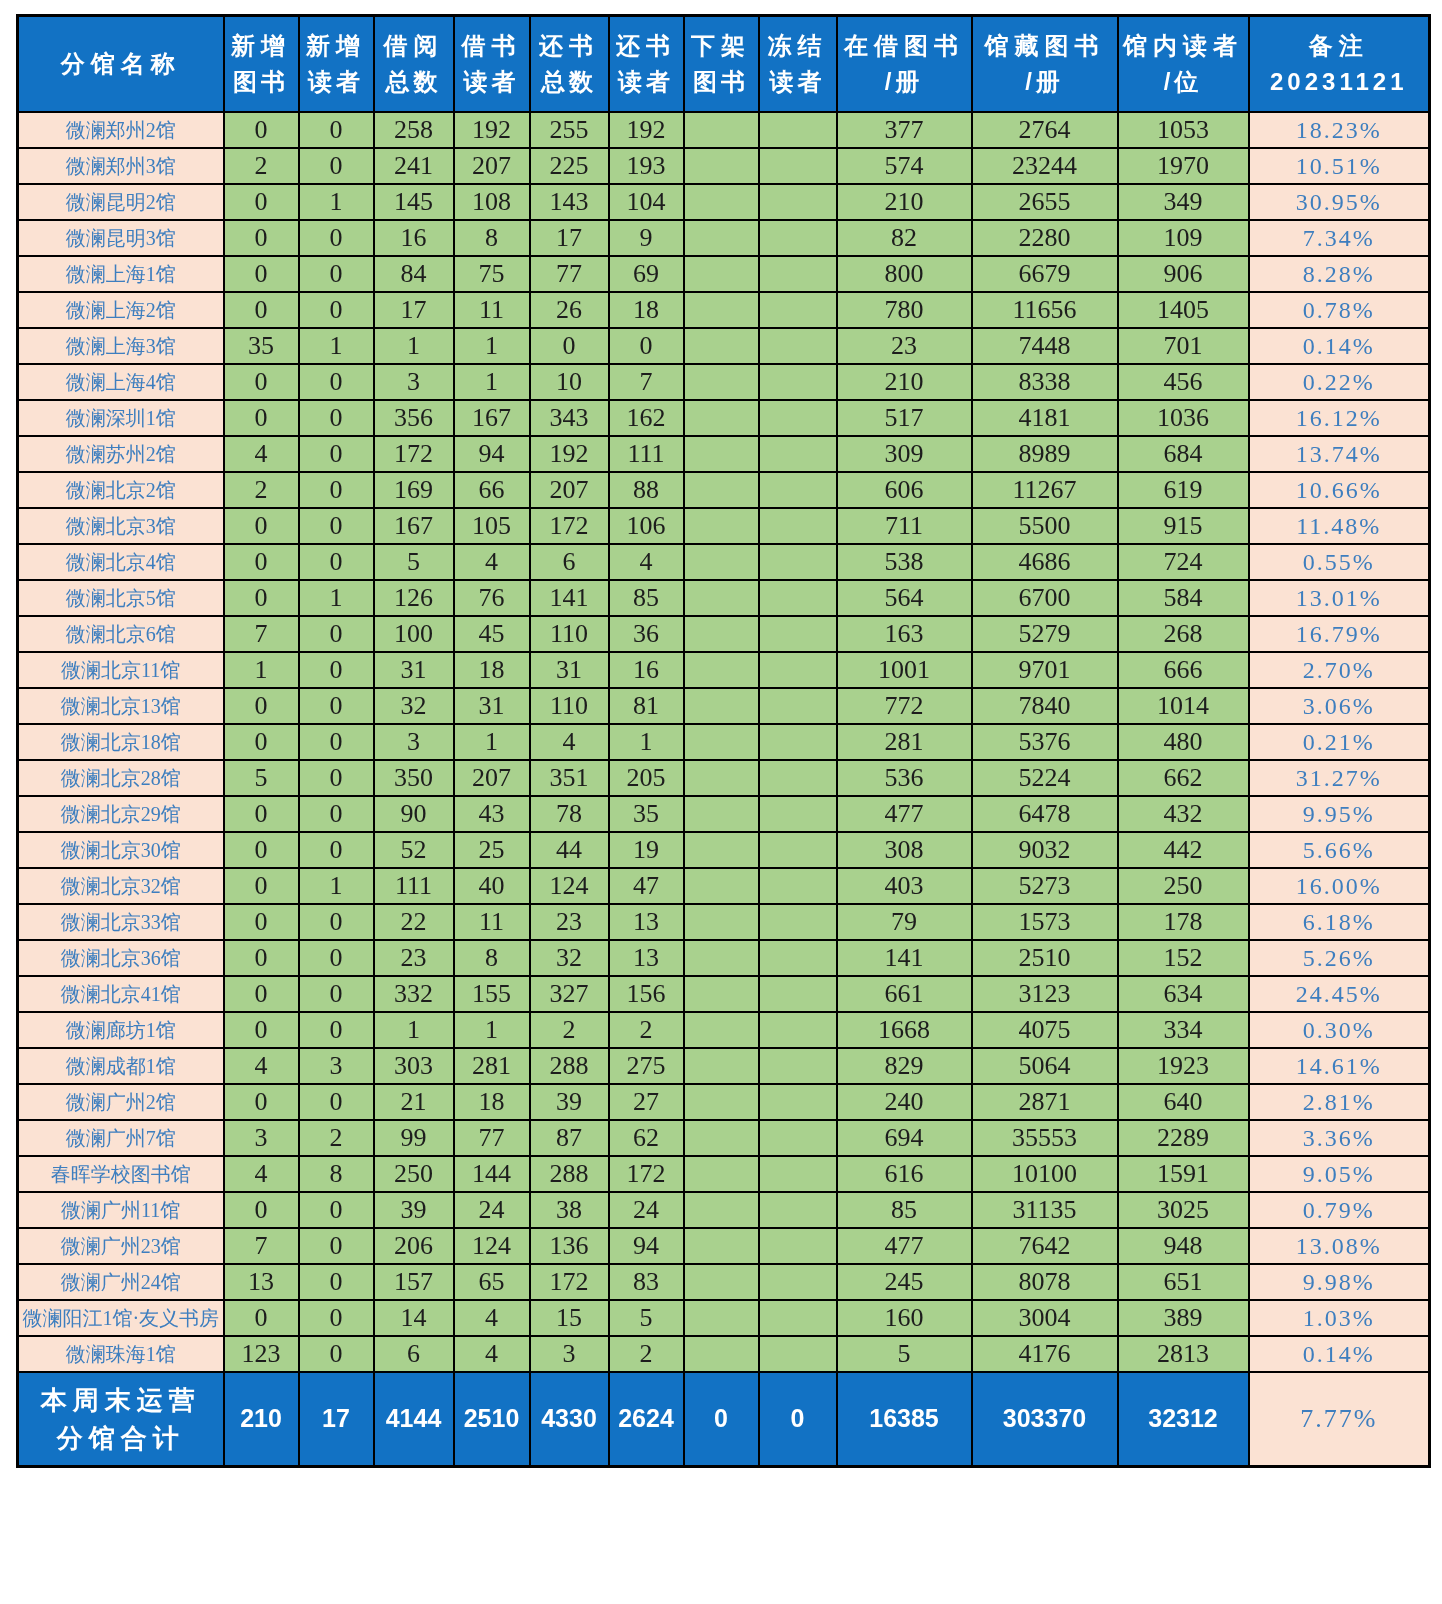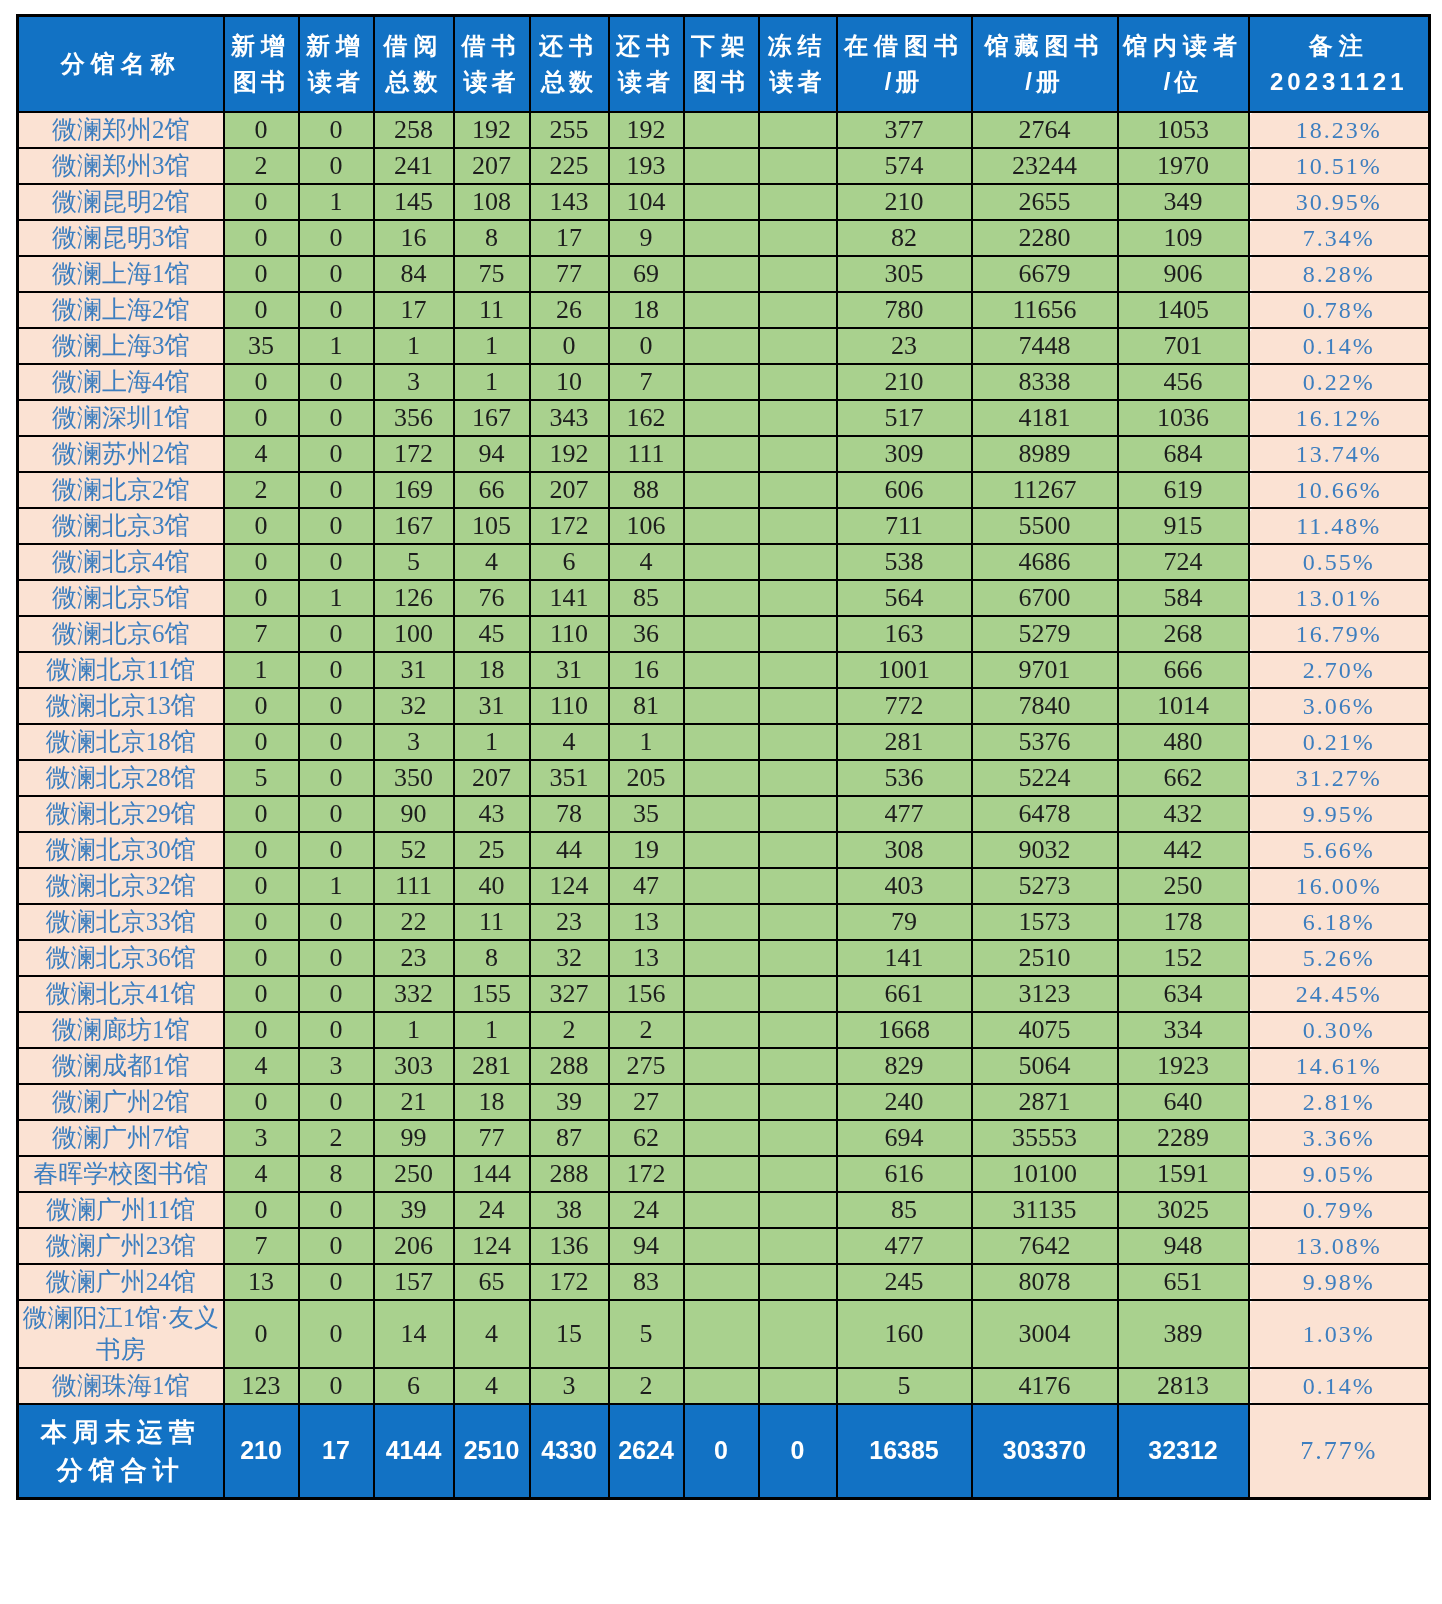--- a/index.html
+++ b/index.html
@@ -33,37 +33,36 @@
     line-height:36px;
   }
   .sheet thead th .l2{letter-spacing:4px;}
   
   .sheet tbody tr{height:35px;}
   .sheet tbody th.name{
     background:#FBE2D3;
     color:#3D7EBF;
     font-family:"Liberation Serif","DejaVu Serif",serif;
     font-weight:400;
-    font-size:25px;
+    font-size:20px;
     line-height:32px;
     padding:1px 2px;
   }
   .sheet tbody td.num{
     background:#A9D18E;
     color:#1d1d1d;
     font-family:"Liberation Serif","DejaVu Serif",serif;
     font-size:26px;
   }
   .sheet tbody td.remark{
     background:#FBE2D3;
     color:#3D7EBF;
     font-family:"Liberation Serif","DejaVu Serif",serif;
     font-size:24px;
     letter-spacing:2px;
-    border-radius:7px;
   }
   
   .sheet tfoot tr{height:94px;}
   .sheet tfoot th.total-label{
     background:#1272C4;
     color:#fff;
     font-weight:700;
     font-size:26px;
     letter-spacing:6px;
     line-height:38px;
@@ -224,21 +223,21 @@
         <tr>
           <th class="name">微澜上海1馆</th>
           <td class="num">0</td>
           <td class="num">0</td>
           <td class="num">84</td>
           <td class="num">75</td>
           <td class="num">77</td>
           <td class="num">69</td>
           <td class="num"></td>
           <td class="num"></td>
-          <td class="num">305</td>
+          <td class="num">800</td>
           <td class="num">6679</td>
           <td class="num">906</td>
           <td class="remark">8.28%</td>
         </tr>
         <tr>
           <th class="name">微澜上海2馆</th>
           <td class="num">0</td>
           <td class="num">0</td>
           <td class="num">17</td>
           <td class="num">11</td>

